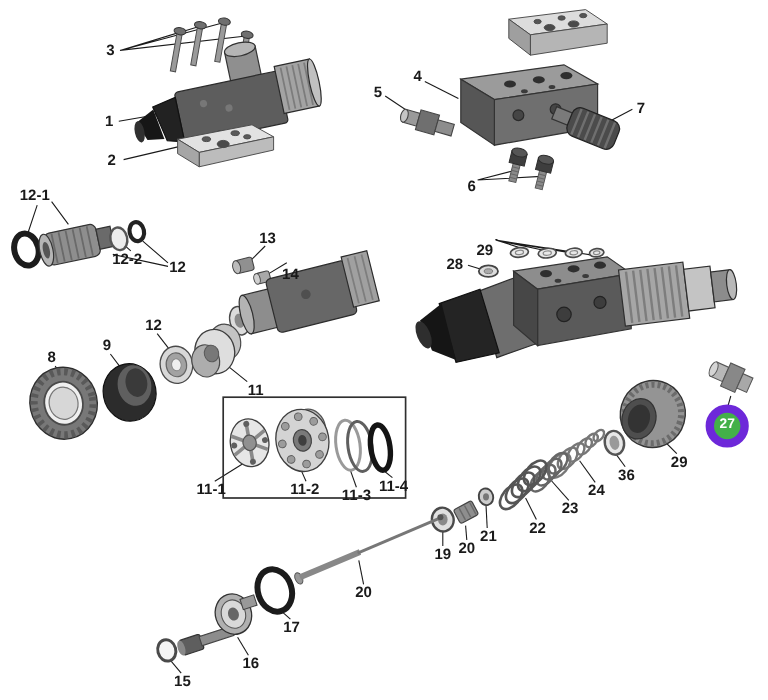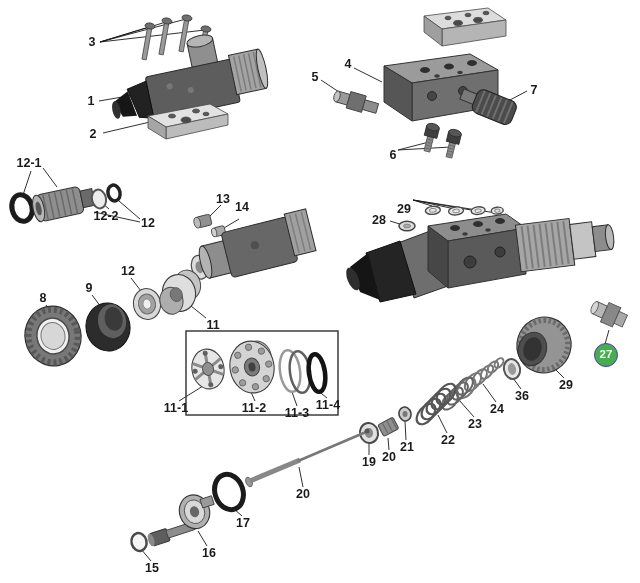--- a/index.html
+++ b/index.html
@@ -8,21 +8,21 @@
   #label-layer{position:absolute;left:0;top:0;width:100%;height:100%;}
   .part-label{
     position:absolute;transform:translate(-50%,-50%);
     font-size:12.5px;font-weight:700;color:var(--label-color,#1a1a1a);
     line-height:1;user-select:none;cursor:pointer;white-space:nowrap;
   }
   .part-label.highlighted{
     width:22px;height:22px;border-radius:50%;
     background:var(--hl,#43b049);color:#ffffff;
     display:flex;align-items:center;justify-content:center;
-    border:1px solid #6d28d9;font-size:11.5px;
+    border:7px solid #6d28d9;font-size:11.5px;
   }
 </style>
 </head>
 <body>
 
 <div class="stage">
 
 <svg width="640" height="583" viewBox="0 0 640 583">
 
   <g stroke="#1a1a1a" stroke-width="0.9" fill="none">
@@ -388,21 +388,21 @@
       <div class="part-label" style="left: 128px; top: 271px;">12</div>
       <div class="part-label" style="left: 213px; top: 325px;">11</div>
       <div class="part-label" style="left: 176px; top: 408px;">11-1</div>
       <div class="part-label" style="left: 254px; top: 408px;">11-2</div>
       <div class="part-label" style="left: 297px; top: 413px;">11-3</div>
       <div class="part-label" style="left: 328px; top: 405px;">11-4</div>
       <div class="part-label" style="left: 148px; top: 223px;">12</div>
       <div class="part-label" style="left: 29px; top: 163px;">12-1</div>
       <div class="part-label" style="left: 106px; top: 216px;">12-2</div>
       <div class="part-label" style="left: 223px; top: 199px;">13</div>
-      <div class="part-label" style="left: 242px; top: 207px; text-align: center;">14</div>
+      <div class="part-label" style="left: 242px; top: 229px; text-align: center;">14</div>
       <div class="part-label" style="left: 152px; top: 568px;">15</div>
       <div class="part-label" style="left: 209px; top: 553px;">16</div>
       <div class="part-label" style="left: 243px; top: 523px;">17</div>
       <div class="part-label" style="left: 303px; top: 494px;">20</div>
       <div class="part-label" style="left: 369px; top: 462px;">19</div>
       <div class="part-label" style="left: 389px; top: 457px;">20</div>
       <div class="part-label" style="left: 407px; top: 447px;">21</div>
       <div class="part-label" style="left: 448px; top: 440px;">22</div>
       <div class="part-label" style="left: 475px; top: 424px;">23</div>
       <div class="part-label" style="left: 497px; top: 409px;">24</div>

